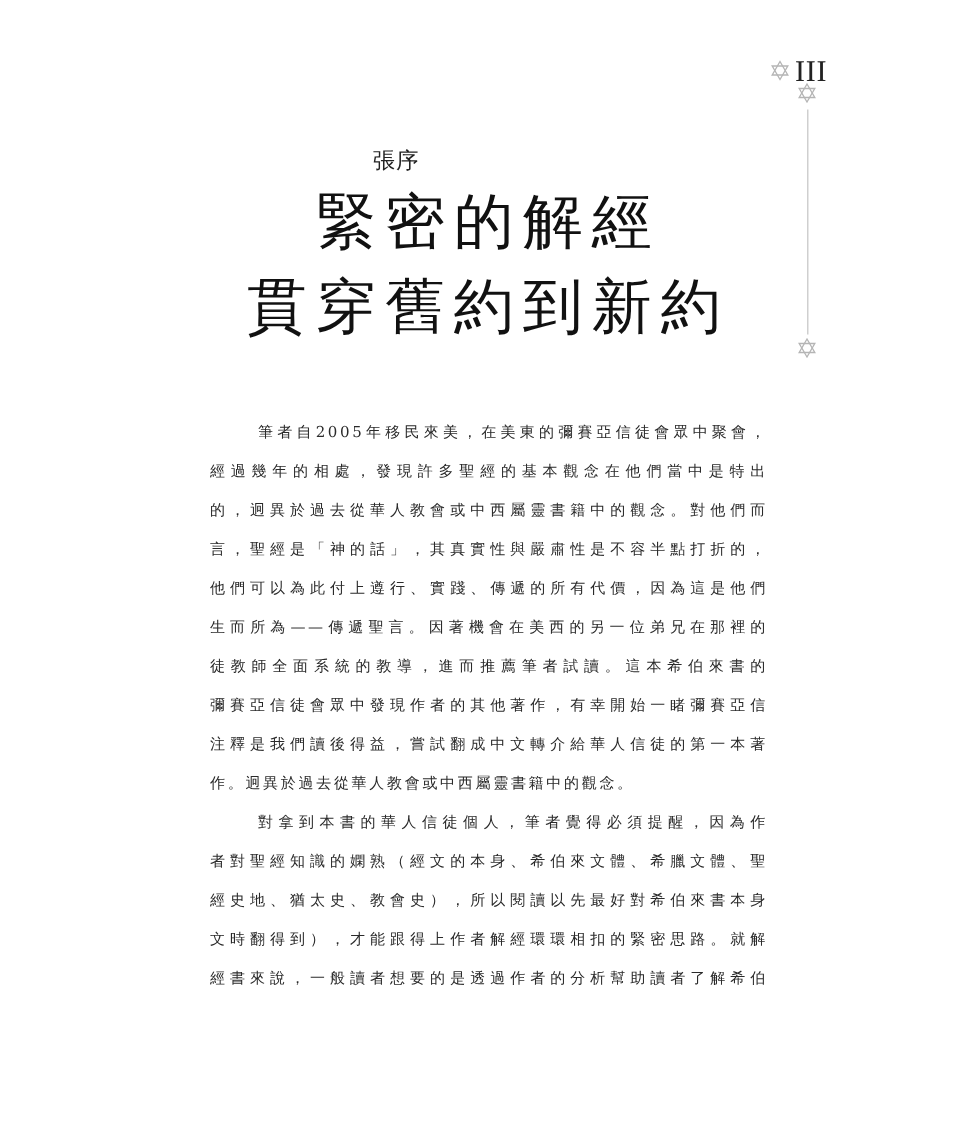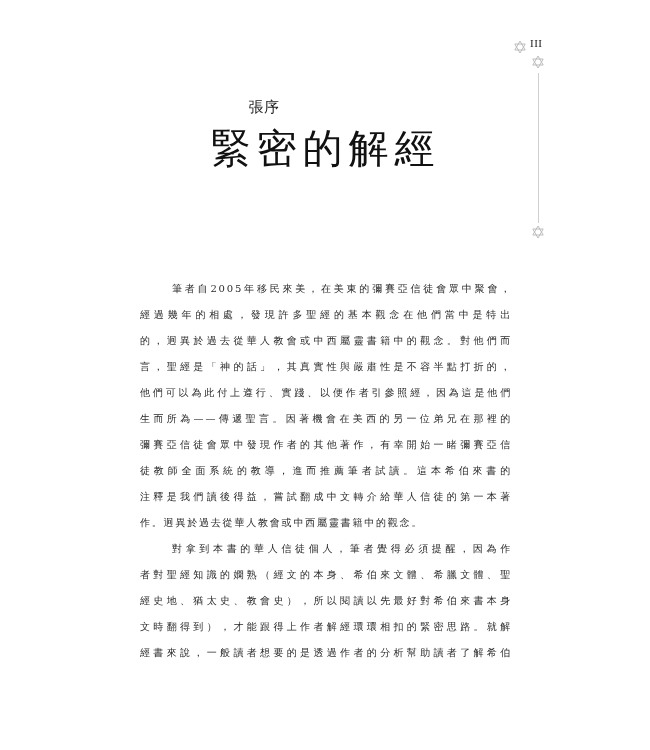--- a/index.html
+++ b/index.html
@@ -37,21 +37,21 @@
   }
   .star svg { display: block; }
   .star-1 { left: 8px; top: 5px; }
   .star-2 { left: 26px; top: 20px; }
   .star-3 { left: 26px; top: 190px; }
   .page-num {
     position: absolute;
     left: 25px;
     top: 2px;
     font-family: "Liberation Serif", "DejaVu Serif", serif;
-    font-size: 11px;
+    font-size: 20px;
     color: #222;
     letter-spacing: 0.5px;
   }
   .vline {
     position: absolute;
     left: 33px;
     top: 38px;
     width: 1px;
     height: 150px;
     background: #cfcfcf;
@@ -128,30 +128,31 @@
     <span class="star star-3">
       <svg width="14" height="14" viewBox="0 0 14 14">
         <polygon points="7,1 12.2,10 1.8,10" fill="none" stroke="#b5b5b5" stroke-width="0.9"></polygon>
         <polygon points="7,13 1.8,4 12.2,4" fill="none" stroke="#b5b5b5" stroke-width="0.9"></polygon>
       </svg>
     </span>
   </div>
 
   <div class="subtitle">張序</div>
   <div class="title title-1">緊密的解經</div>
+  <div class="title title-2">貫穿舊約到新約</div>
 
   <div class="body">
     <div class="line indent">筆者自2005年移民來美，在美東的彌賽亞信徒會眾中聚會，</div>
     <div class="line">經過幾年的相處，發現許多聖經的基本觀念在他們當中是特出</div>
     <div class="line">的，迥異於過去從華人教會或中西屬靈書籍中的觀念。對他們而</div>
     <div class="line">言，聖經是「神的話」，其真實性與嚴肅性是不容半點打折的，</div>
-    <div class="line">他們可以為此付上遵行、實踐、以便作者引參照經，因為這是他們</div>
+    <div class="line">他們可以為此付上遵行、實踐、傳遞的所有代價，因為這是他們</div>
     <div class="line">生而所為——傳遞聖言。因著機會在美西的另一位弟兄在那裡的</div>
+    <div class="line">徒教師全面系統的教導，進而推薦筆者試讀。這本希伯來書的</div>
     <div class="line">彌賽亞信徒會眾中發現作者的其他著作，有幸開始一睹彌賽亞信</div>
-    <div class="line">徒教師全面系統的教導，進而推薦筆者試讀。這本希伯來書的</div>
     <div class="line">注釋是我們讀後得益，嘗試翻成中文轉介給華人信徒的第一本著</div>
     <div class="line last">作。迥異於過去從華人教會或中西屬靈書籍中的觀念。</div>
 
     <div class="line indent">對拿到本書的華人信徒個人，筆者覺得必須提醒，因為作</div>
     <div class="line">者對聖經知識的嫻熟（經文的本身、希伯來文體、希臘文體、聖</div>
     <div class="line">經史地、猶太史、教會史），所以閱讀以先最好對希伯來書本身</div>
     <div class="line">文時翻得到），才能跟得上作者解經環環相扣的緊密思路。就解</div>
     <div class="line">經書來說，一般讀者想要的是透過作者的分析幫助讀者了解希伯</div>
   </div>
 

